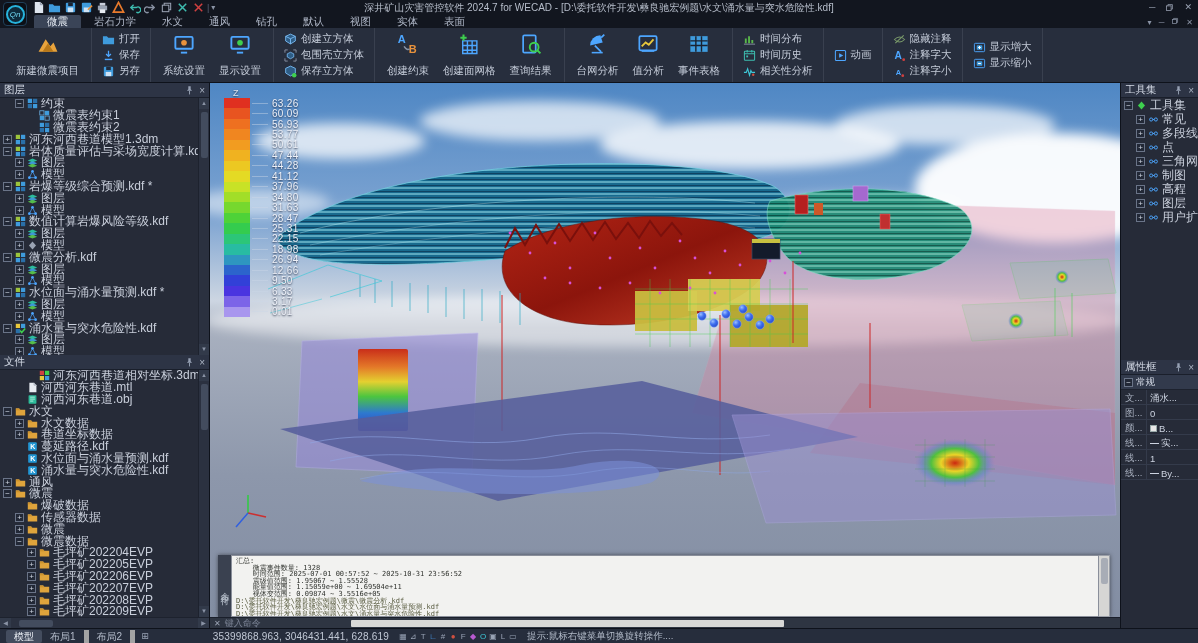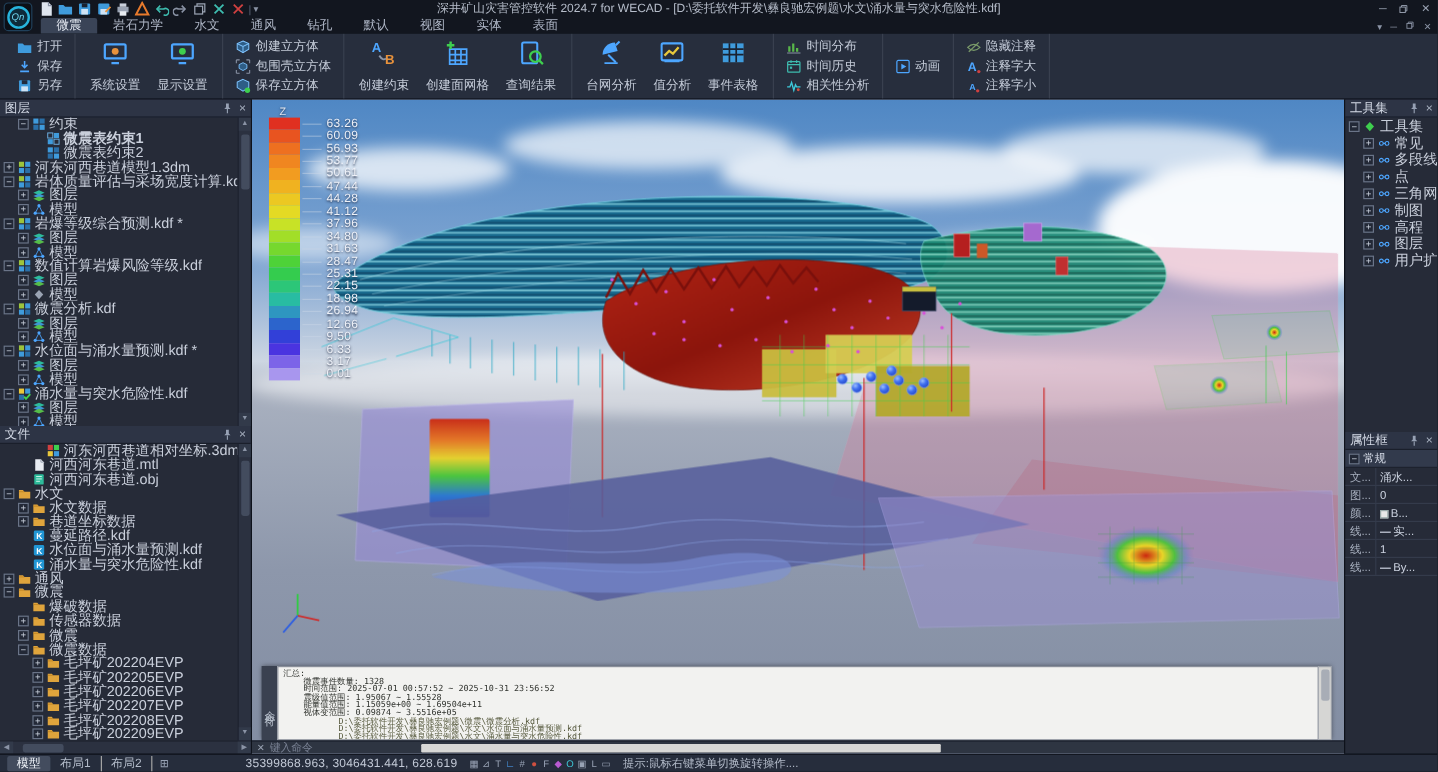--- a/index.html
+++ b/index.html
@@ -68,41 +68,41 @@
   .legend { position:absolute; left:14px; top:5px; z-index:3; }
   .legend .axis { font-size:9px; color:#dde3ee; margin-left:9px; text-shadow:0 1px 2px rgba(20,30,50,.8); }
   .lrow { display:flex; align-items:center; height:10.45px; }
   .lband { width:26px; height:10.45px; flex:none; }
   .lleader { width:16px; height:1px; background:rgba(205,215,230,.45); margin:0 4px 0 2px; }
   .llbl { font-size:10px; color:#eef1f8; text-shadow:0 1px 2px rgba(20,30,55,.9); letter-spacing:.3px; }
   .console { position:absolute; left:8px; right:10px; bottom:11px; height:62px; z-index:4; display:flex; box-shadow:0 0 4px rgba(0,0,0,.5); }
   .ctab { width:13px; flex:none; background:#3a4150; color:#b8c0cc; font-size:9px; writing-mode:vertical-rl; text-align:center; letter-spacing:2px; padding-top:4px; }
   .cbody { flex:1; background:#f2f2f0; border:1px solid #8a8f9a; padding:2px 4px; overflow:hidden; }
   .cline { font-family:"DejaVu Sans Mono","Liberation Mono",monospace; font-size:7px; line-height:6.6px; color:#30332e; white-space:pre; }
-  .cline.path { color:#575a3e;margin-left:46px; }
+  .cline.path { color:#575a3e; }
   .cvscroll { width:11px; flex:none; background:#d6d6d4; border:1px solid #9a9fa8; border-left:none; display:flex; flex-direction:column; align-items:center; }
   .cvscroll .thumb { width:7px; height:26px; background:#a8adb6; margin-top:2px; border-radius:2px; }
   .cmdbar { position:absolute; left:0; right:0; bottom:0; height:11px; z-index:4; background:#2e3542; border-top:1px solid #1a1f2b; display:flex; align-items:center; padding:0 4px; }
   .cmdx { color:#9aa3b3; font-size:8px; margin-right:4px; }
   .cmdtxt { font-size:9px; color:#7a8294; flex:none; }
   .cmdscroll { height:7px; background:#d8d8d6; border-radius:1px; margin-left:90px; width:48%; }
 
   
   .props { font-size:9.5px; }
   .psec { display:flex; align-items:center; gap:3px; height:15px; background:#323a4c; border-bottom:1px solid #1d222e; padding:0 3px; color:#d4dae6; }
   .psec .exp { width:9px; height:9px; border:1px solid #6a7488; background:#222836; font-size:8px; line-height:7px; text-align:center; color:#cfd6e2; }
   .prow { display:grid; grid-template-columns:26px 1fr; height:15px; border-bottom:1px solid #343b4b; }
   .prow .pk { padding:2px 0 0 4px; color:#a6aebd; border-right:1px solid #343b4b; white-space:nowrap; overflow:hidden; }
   .prow .pv { padding:2px 0 0 3px; color:#ccd3e0; white-space:nowrap; overflow:hidden; display:flex; align-items:center; gap:2px; }
   .swatch { width:7px; height:7px; background:#e8e8e8; border:1px solid #9aa; display:inline-block; }
   .dashg { width:9px; height:1px; background:#ccd3e0; display:inline-block; }
 
   
   .statusbar { height:15px; flex:none; background:#262d3c; border-top:1px solid #0e121b; display:flex; align-items:center; padding:0 6px; font-size:10px; }
-  .stab { padding:0 8px; line-height:13px; color:#b4bcca; cursor:default; border-right:1px solid #a3a3a3; }
+  .stab { padding:0 8px; line-height:13px; color:#b4bcca; cursor:default; border-right:5px solid #a3a3a3; }
   .stab.active { background:#434c5e; color:#eef2f8; border-radius:2px; border-right:none; }
   .slayout-ico { margin-left:6px; color:#98a2b4; font-size:9px; }
   .scoords { margin-left:64px; color:#c2c9d6; font-size:10px; letter-spacing:.2px; }
   .sicons { display:flex; gap:2px; margin-left:10px; }
   .sicons span { font-size:8px; line-height:13px; width:8px; text-align:center; cursor:default; }
   .shint { margin-left:10px; color:#b2bac8; font-size:9.5px; white-space:nowrap; }
 </style>
 </head>
 <body>
 
@@ -212,20 +212,31 @@
       <span><svg width="8" height="8" viewBox="0 0 14 14">
             <rect x="2.5" y="4.5" width="7" height="7" fill="none" stroke="#8a93a5" stroke-width="1.3"></rect>
             <path d="M4.5 4.5v-2h7v7h-2" fill="none" stroke="#8a93a5" stroke-width="1.3"></path>
           </svg></span>
       <span>✕</span>
     </div>
   </div>
 
   <div class="ribbon">
       <div class="rgroup">
+        <div class="rbig">
+          <span class="ric">
+            <svg viewBox="0 0 14 14" width="22" height="22">
+              <path d="M1 12L5.5 4l3 4.5L10.5 6 13 12z" fill="#e8a33c"></path>
+              <path d="M3.5 12L7 6.5 10.5 12z" fill="#b97818"></path>
+            </svg>
+          </span>
+          <span class="rlbl">新建微震项目</span>
+        </div>
+      </div>
+      <div class="rgroup">
         <div class="rstack">
           <div class="srow">
             <span style="display:flex">
               <svg viewBox="0 0 14 14" width="13" height="13">
                 <path d="M1 3.5h4.2L6.8 5H13v7H1z" fill="#3f9bdc"></path>
               </svg>
             </span>
             <span class="slbl">打开</span>
           </div>
           <div class="srow">
@@ -433,20 +444,44 @@
             <span style="display:flex">
               <svg viewBox="0 0 14 14" width="13" height="13">
                 <text x="3" y="10.5" font-size="8" font-weight="bold" fill="#4da6ff">A</text>
                 <circle cx="10.5" cy="11.5" r="1.5" fill="#d04040"></circle>
               </svg>
             </span>
             <span class="slbl">注释字小</span>
           </div>
         </div>
       </div>
+      <div class="rgroup">
+        <div class="rstack">
+          <div class="srow">
+            <span style="display:flex">
+              <svg viewBox="0 0 14 14" width="13" height="13">
+                <rect x="1.5" y="2.5" width="11" height="9" rx="1" fill="none" stroke="#4da6ff" stroke-width="1"></rect>
+                <rect x="4" y="4.5" width="6" height="5" rx="1" fill="#3f9bdc"></rect>
+                <path d="M7 5.5v3M5.5 7h3" stroke="#fff" stroke-width="1.1"></path>
+              </svg>
+            </span>
+            <span class="slbl">显示增大</span>
+          </div>
+          <div class="srow">
+            <span style="display:flex">
+              <svg viewBox="0 0 14 14" width="13" height="13">
+                <rect x="1.5" y="2.5" width="11" height="9" rx="1" fill="none" stroke="#4da6ff" stroke-width="1"></rect>
+                <rect x="4" y="4.5" width="6" height="5" rx="1" fill="#3f9bdc"></rect>
+                <path d="M5.5 7h3" stroke="#fff" stroke-width="1.1"></path>
+              </svg>
+            </span>
+            <span class="slbl">显示缩小</span>
+          </div>
+        </div>
+      </div>
     </div>
 
   <div class="main">
 
     <div class="side-l">
       <div class="panel" style="height:272px">
         <div class="phead">
           <span class="ptitle">图层</span>
           <span class="pico">
               <svg viewBox="0 0 14 14" width="11" height="11">
@@ -463,21 +498,21 @@
                 <span class="tico">
                   <svg viewBox="0 0 14 14" width="11" height="11">
                     <rect x="1" y="1" width="5.4" height="5.4" fill="#3f9bdc"></rect>
                     <rect x="7.6" y="1" width="5.4" height="5.4" fill="#2a6fa8"></rect>
                     <rect x="1" y="7.6" width="5.4" height="5.4" fill="#2a6fa8"></rect>
                     <rect x="7.6" y="7.6" width="5.4" height="5.4" fill="#3f9bdc"></rect>
                   </svg>
                 </span>
                 <span class="tlbl">约束</span>
               </div>
-              <div class="trow" style="height: 11.8px; padding-left: 27px; font-weight: bold;">
+              <div class="trow" style="height: 11.8px; padding-left: 27px;">
                 <span class="exp-sp"></span>
                 <span class="tico">
                   <svg viewBox="0 0 14 14" width="11" height="11">
                     <rect x="1" y="1" width="5.4" height="5.4" fill="none" stroke="#6fb4e8"></rect>
                     <rect x="7.6" y="1" width="5.4" height="5.4" fill="#3f9bdc"></rect>
                     <rect x="1" y="7.6" width="5.4" height="5.4" fill="#3f9bdc"></rect>
                     <rect x="7.6" y="7.6" width="5.4" height="5.4" fill="none" stroke="#6fb4e8"></rect>
                   </svg>
                 </span>
                 <span class="tlbl">微震表约束1</span>

